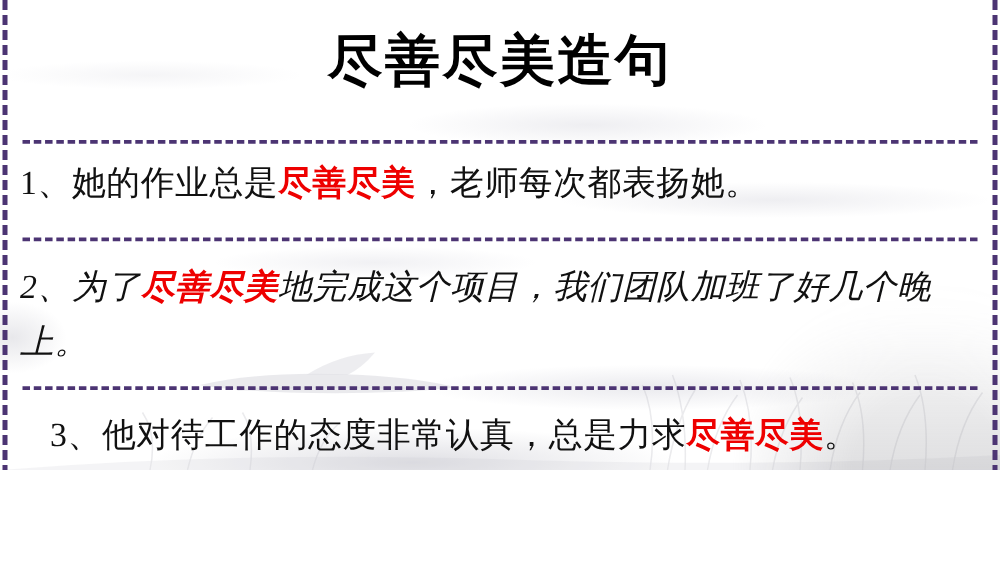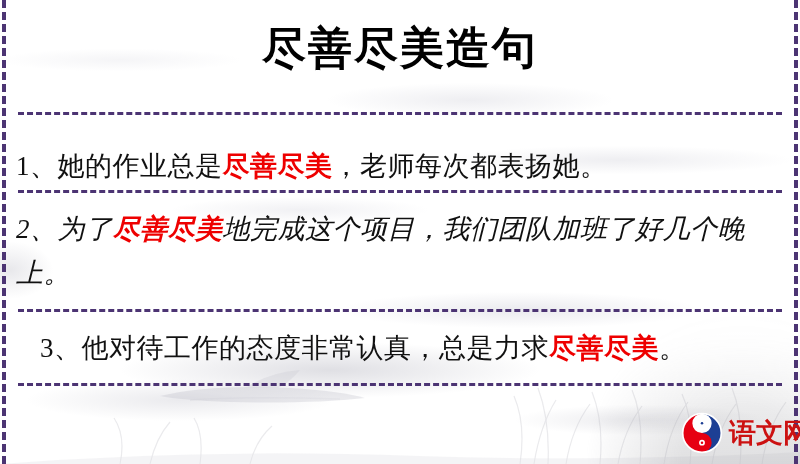--- a/index.html
+++ b/index.html
@@ -10,21 +10,21 @@
     width: 800px;
     height: 464px;
     background: #ffffff;
     font-family: "Liberation Serif", "DejaVu Serif", serif;
     overflow: hidden;
   }
 
   #page {
     position: relative;
     width: 800px;
-    height: 464px;
+    height: 376px;
     background: #ffffff;
     box-sizing: border-box;
     overflow: hidden;
   }
 
   
   .wm-layer {
     position: absolute;
     inset: 0;
     pointer-events: none;
@@ -121,21 +121,21 @@
   .sentence {
     position: absolute;
     left: 16px;
     width: 770px;
     font-size: 27px;
     line-height: 44px;
     color: #111111;
     font-family: "Liberation Serif", "DejaVu Serif", serif;
     letter-spacing: 0.5px;
   }
-  .s-1 { top: 144px; }
+  .s-1 { top: 124px; }
   .s-2 { top: 207px; font-style: italic; }
   .s-3 { top: 326px; margin-left: 24px; }
 
   .hl {
     color: #ee0000;
     font-weight: bold;
   }
 
   
   .logo {

